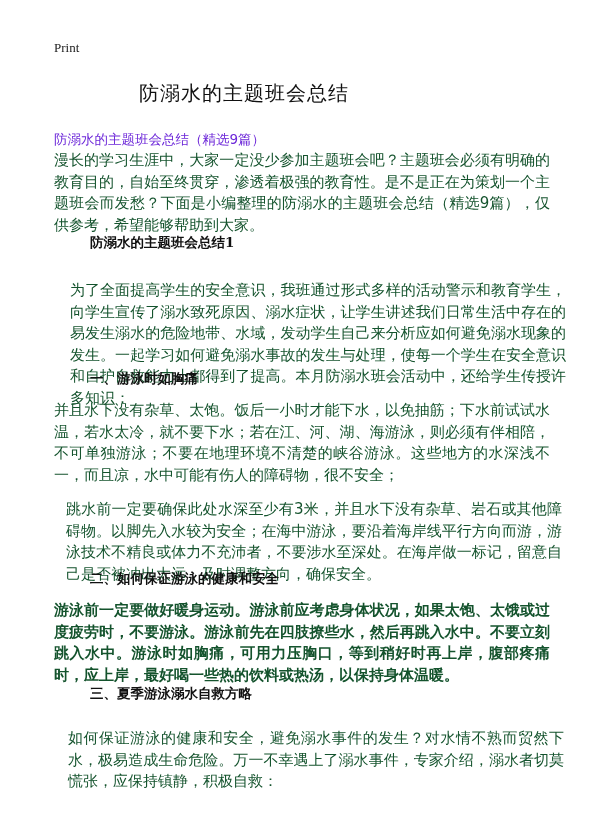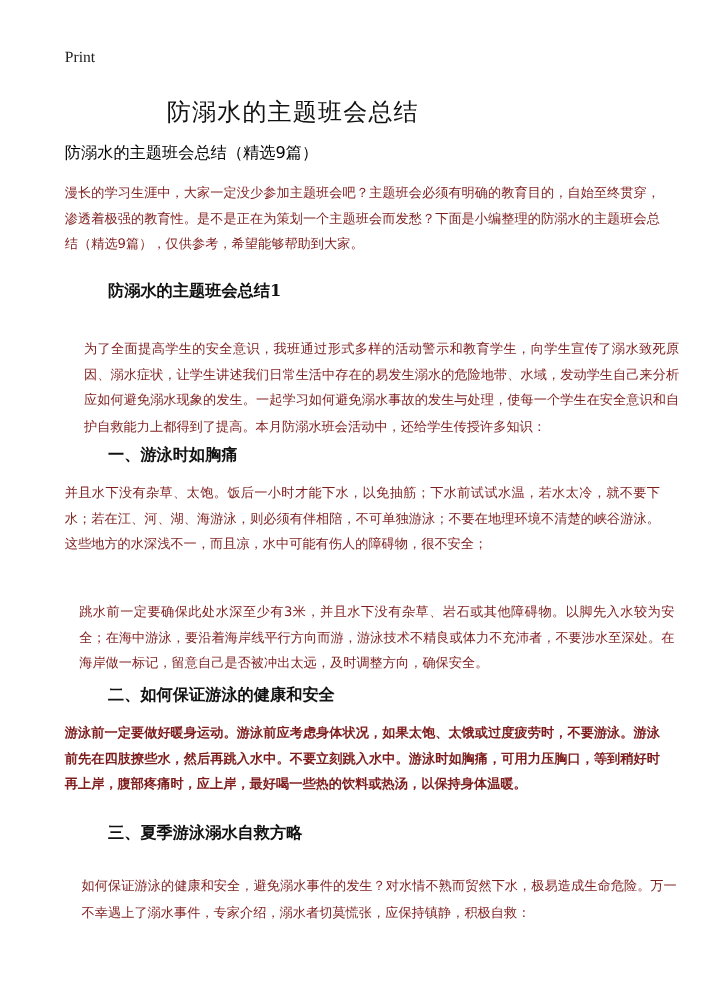--- a/index.html
+++ b/index.html
@@ -2,23 +2,23 @@
 <html><head>
 <meta charset="utf-8">
 <style>
   html, body { margin: 0; padding: 0; background: #ffffff; }
   body { width: 600px; height: 828px; overflow: hidden; position: relative;
          font-family: "DejaVu Sans", sans-serif; color: #111; }
   .print { position: absolute; left: 54px; top: 40px; font-family: "Liberation Serif", serif;
            font-size: 13px; color: #222; }
   .title { position: absolute; left: 0; top: 80px; width: 488px; text-align: center;
            font-size: 20px; color: #111; letter-spacing: 1px; }
-  .subtitle { position: absolute; left: 54px; top: 119px; font-size: 13.5px; color: #000000; }
-  .para { position: absolute; left: 54px; width: 496px; font-size: 11px; line-height: 21.5px;
-          color: #7f1d1d; text-align: justify; word-break: break-all; }
+  .subtitle { position: absolute; left: 54px; top: 131px; font-size: 13.5px; color: #6d28d9; }
+  .para { position: absolute; left: 54px; width: 496px; font-size: 15px; line-height: 21.5px;
+          color: #14532d; text-align: justify; word-break: break-all; }
   .heading { position: absolute; left: 54px; font-size: 13.5px; font-weight: bold;
              font-family: "DejaVu Serif", serif; color: #111; margin-left: 36px; }
 </style>
 </head>
 <body>
 
 <div class="print">Print</div>
 
 <h1 class="title" style="margin:0;font-weight:normal;">防溺水的主题班会总结</h1>
 

